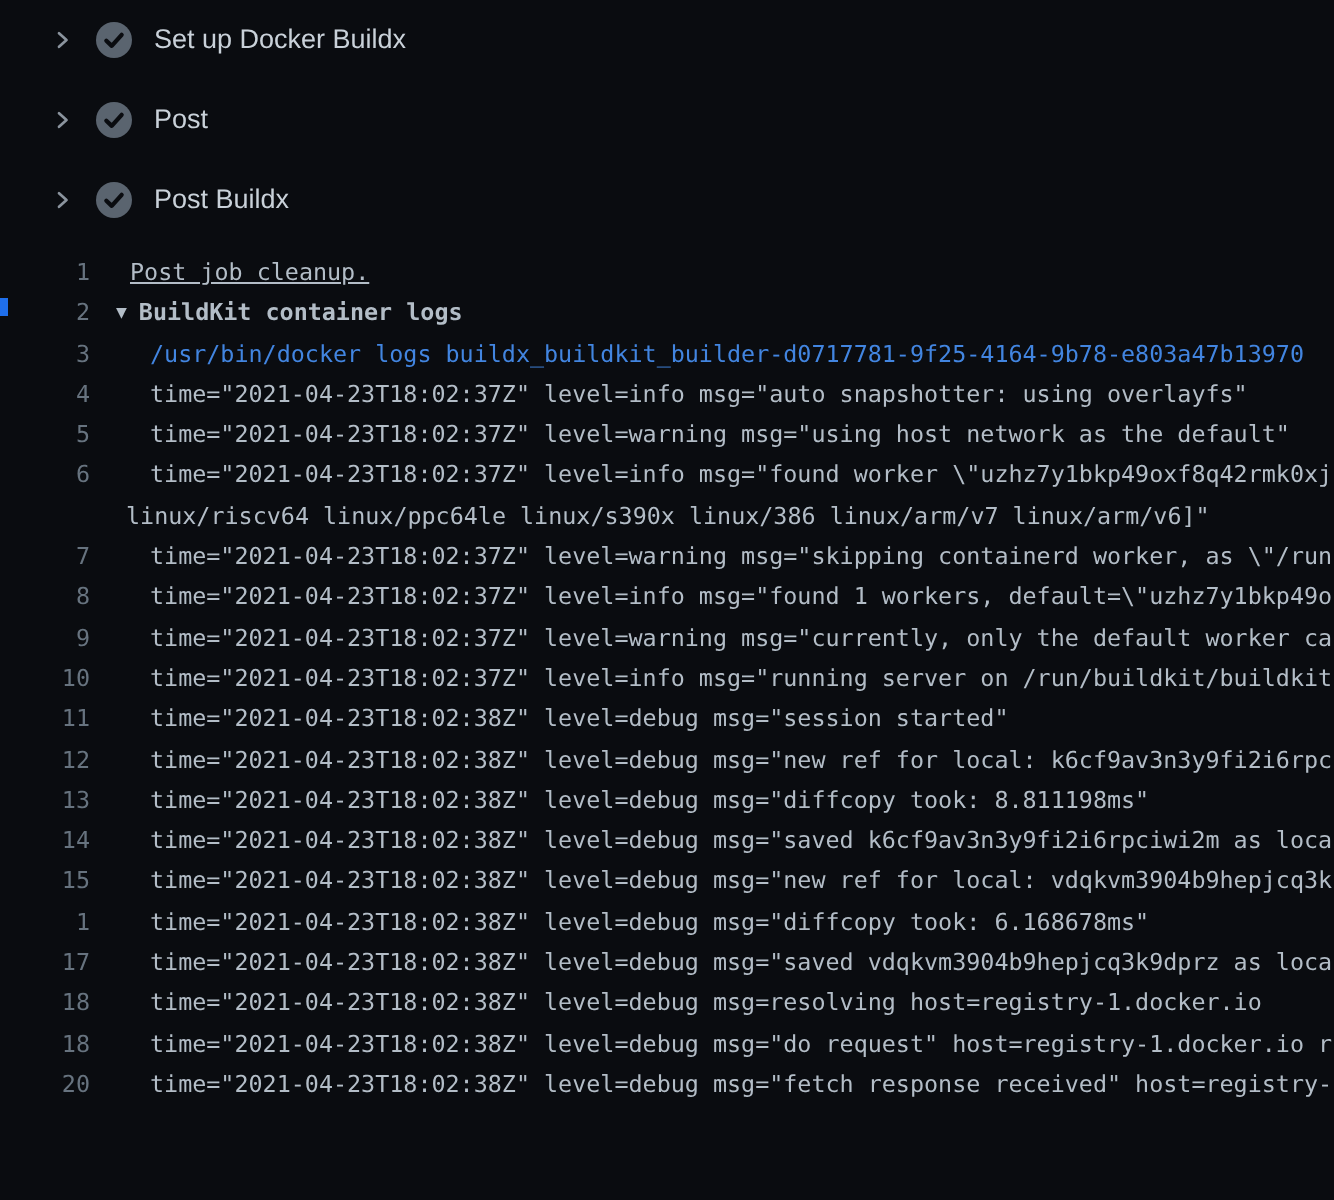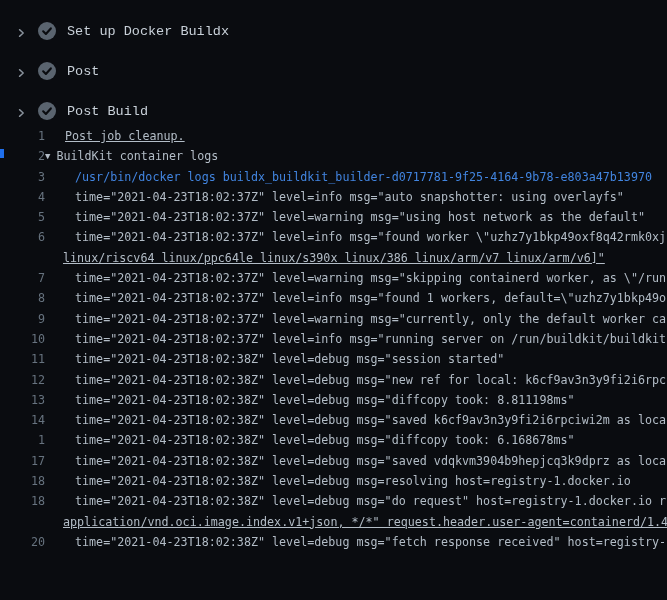--- a/index.html
+++ b/index.html
@@ -4,22 +4,22 @@
 <style>
   html,body{margin:0;padding:0;}
   body{
     width:667px;height:600px;overflow:hidden;position:relative;
     background:var(--bg,#0a0c10);
     font-family:"Liberation Sans",sans-serif;
     -webkit-font-smoothing:antialiased;
   }
   .steps{width:667px;}
   .step-row{
-    height:40px;display:flex;align-items:flex-end;
-    padding-left:14px;box-sizing:border-box;font-family:Liberation Mono, monospace;
+    height:40px;display:flex;align-items:center;
+    padding-left:24px;box-sizing:border-box;
   }
   .step-row.expanded{height:38px;background:var(--header-bg,#171b22);}
   .chev{width:14px;height:14px;display:flex;align-items:center;justify-content:center;flex:none;}
   .check{margin-left:10px;width:18px;height:18px;flex:none;display:flex;align-items:center;}
   .step-label{
     margin-left:11px;color:var(--label,#c9d1d9);
     font-size:13.5px;line-height:16px;
   }
   .focus-accent{
     position:absolute;left:0;top:149px;width:4px;height:9px;
@@ -31,22 +31,22 @@
     font-size:11.7px;color:var(--log-text,#b3bdc7);
   }
   .log-row{display:flex;line-height:20.3px;height:20.3px;white-space:pre;overflow:hidden;width:667px;}
   .ln{
     width:45px;flex:none;text-align:right;
     color:var(--line-num,#67737f);user-select:none;
   }
   .lt{flex:none;}
   .lt.group{margin-left:20px;text-decoration:underline;}
   .lt.nested{margin-left:30px;}
-  .lt.wrap{margin-left:18px;text-decoration:underline;}
-  .lt.group-marker{}
+  .lt.wrap{margin-left:18px;}
+  .lt.group-marker{margin-left:13px;font-weight:bold;}
   .lt .marker{margin-right:6px;font-size:9px;vertical-align:1px;}
   .lt.command{color:var(--cmd-blue,#4285e0);}
 </style>
 </head>
 <body style="--bg: #0a0c10; --header-bg: #171b22; --label: #c9d1d9; --log-text: #b3bdc7; --line-num: #67737f; --cmd-blue: #4285e0; --focus-blue: #1f6feb;">
 
 <div class="steps">
     <div class="step-row">
       <span class="chev">
         <svg width="12" height="12" viewBox="0 0 16 16">
@@ -80,39 +80,39 @@
         <svg width="12" height="12" viewBox="0 0 16 16">
           <path d="M6 3.5 L11 8 L6 12.5" stroke="#8b949e" stroke-width="1.8" fill="none" stroke-linecap="round" stroke-linejoin="round"></path>
         </svg>
       </span>
       <span class="check">
         <svg width="18" height="18" viewBox="0 0 16 16">
           <circle cx="8" cy="8" r="8" fill="#5a646f"></circle>
           <path d="M4.6 8.3 L7 10.6 L11.4 5.7" stroke="#0a0c10" stroke-width="1.9" fill="none" stroke-linecap="round" stroke-linejoin="round"></path>
         </svg>
       </span>
-      <span class="step-label">Post Build</span>
+      <span class="step-label">Post Buildx</span>
     </div>
   </div>
 <div class="focus-accent"></div>
 <div class="log">
     <div class="log-row"><span class="ln">1</span><span class="lt group">Post job cleanup.</span></div>
     <div class="log-row"><span class="ln">2</span><span class="lt group-marker"><span class="marker">▼</span><span>BuildKit container logs</span></span></div>
     <div class="log-row"><span class="ln">3</span><span class="lt nested command">/usr/bin/docker logs buildx_buildkit_builder-d0717781-9f25-4164-9b78-e803a47b13970</span></div>
     <div class="log-row"><span class="ln">4</span><span class="lt nested">time="2021-04-23T18:02:37Z" level=info msg="auto snapshotter: using overlayfs"</span></div>
     <div class="log-row"><span class="ln">5</span><span class="lt nested">time="2021-04-23T18:02:37Z" level=warning msg="using host network as the default"</span></div>
     <div class="log-row"><span class="ln">6</span><span class="lt nested">time="2021-04-23T18:02:37Z" level=info msg="found worker \"uzhz7y1bkp49oxf8q42rmk0xj</span></div>
     <div class="log-row"><span class="ln"></span><span class="lt wrap">linux/riscv64 linux/ppc64le linux/s390x linux/386 linux/arm/v7 linux/arm/v6]"</span></div>
     <div class="log-row"><span class="ln">7</span><span class="lt nested">time="2021-04-23T18:02:37Z" level=warning msg="skipping containerd worker, as \"/run</span></div>
     <div class="log-row"><span class="ln">8</span><span class="lt nested">time="2021-04-23T18:02:37Z" level=info msg="found 1 workers, default=\"uzhz7y1bkp49o</span></div>
     <div class="log-row"><span class="ln">9</span><span class="lt nested">time="2021-04-23T18:02:37Z" level=warning msg="currently, only the default worker ca</span></div>
     <div class="log-row"><span class="ln">10</span><span class="lt nested">time="2021-04-23T18:02:37Z" level=info msg="running server on /run/buildkit/buildkit</span></div>
     <div class="log-row"><span class="ln">11</span><span class="lt nested">time="2021-04-23T18:02:38Z" level=debug msg="session started"</span></div>
     <div class="log-row"><span class="ln">12</span><span class="lt nested">time="2021-04-23T18:02:38Z" level=debug msg="new ref for local: k6cf9av3n3y9fi2i6rpc</span></div>
     <div class="log-row"><span class="ln">13</span><span class="lt nested">time="2021-04-23T18:02:38Z" level=debug msg="diffcopy took: 8.811198ms"</span></div>
     <div class="log-row"><span class="ln">14</span><span class="lt nested">time="2021-04-23T18:02:38Z" level=debug msg="saved k6cf9av3n3y9fi2i6rpciwi2m as loca</span></div>
+    <div class="log-row"><span class="ln">15</span><span class="lt nested">time="2021-04-23T18:02:38Z" level=debug msg="new ref for local: vdqkvm3904b9hepjcq3k</span></div>
     <div class="log-row"><span class="ln">1</span><span class="lt nested">time="2021-04-23T18:02:38Z" level=debug msg="diffcopy took: 6.168678ms"</span></div>
     <div class="log-row"><span class="ln">17</span><span class="lt nested">time="2021-04-23T18:02:38Z" level=debug msg="saved vdqkvm3904b9hepjcq3k9dprz as loca</span></div>
     <div class="log-row"><span class="ln">18</span><span class="lt nested">time="2021-04-23T18:02:38Z" level=debug msg=resolving host=registry-1.docker.io</span></div>
     <div class="log-row"><span class="ln">18</span><span class="lt nested">time="2021-04-23T18:02:38Z" level=debug msg="do request" host=registry-1.docker.io r</span></div>
-    <div class="log-row"><span class="ln"></span><span class="lt wrap">application/vnd.oci.image.index.v1+json, */*" request.header.user-agent=containerd/1.4</span></div>
     <div class="log-row"><span class="ln">20</span><span class="lt nested">time="2021-04-23T18:02:38Z" level=debug msg="fetch response received" host=registry-</span></div>
   </div>
 
 </body></html>

